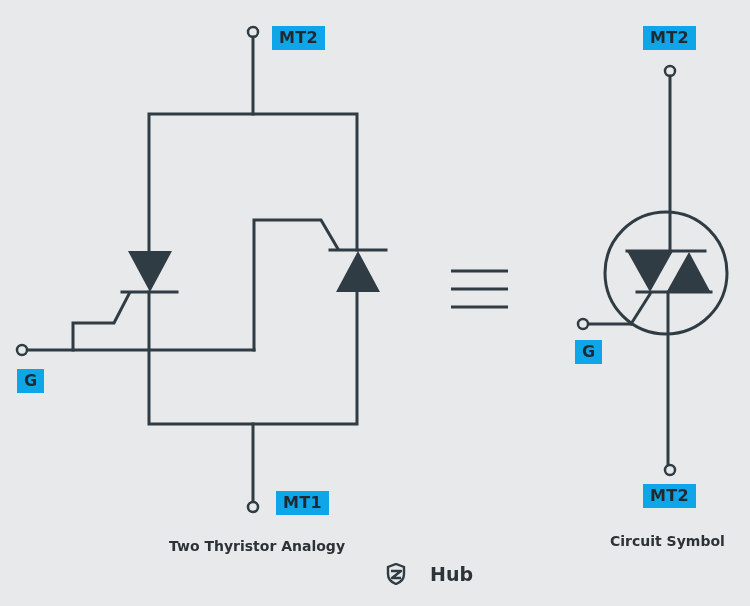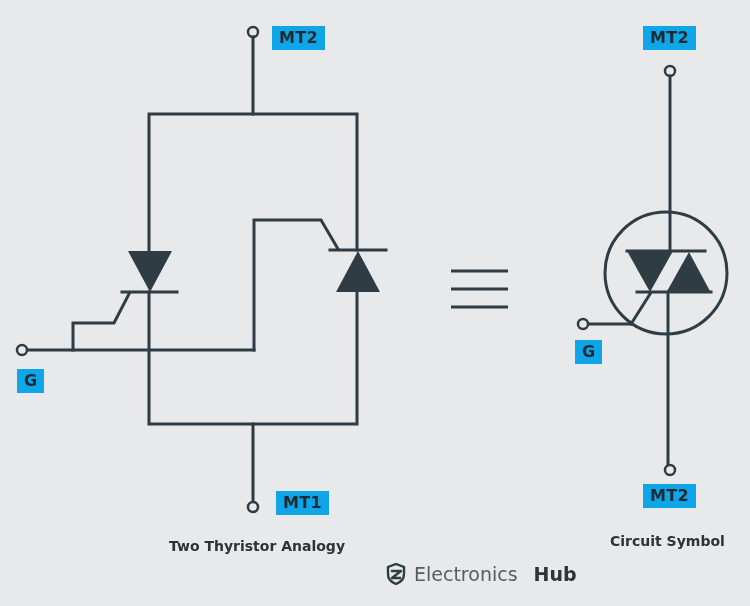--- a/index.html
+++ b/index.html
@@ -105,15 +105,14 @@
 <div class="tag" style="left:643px; top:26px;">MT2</div>
 <div class="tag" style="left:643px; top:484px;">MT2</div>
 <div class="tag" style="left:575px; top:340px;">G</div>
 <div class="caption" style="left:610px; top:533px;text-align:right;">Circuit Symbol</div>
 
 <div class="brand">
   <svg class="brand-icon" viewBox="0 0 20 22">
     <path d="M10 1 L18 4 L18 11 C18 16 14 19.5 10 21 C6 19.5 2 16 2 11 L2 4 Z" fill="none" stroke="#2f3c44" stroke-width="2.4"></path>
     <path d="M5 8 L15 8 L6 15 L15 15" fill="none" stroke="#2f3c44" stroke-width="2.4" stroke-linejoin="round"></path>
   </svg>
-  <span>Electronics</span>
   <span class="hub">Hub</span>
 </div>
 
 </body></html>

